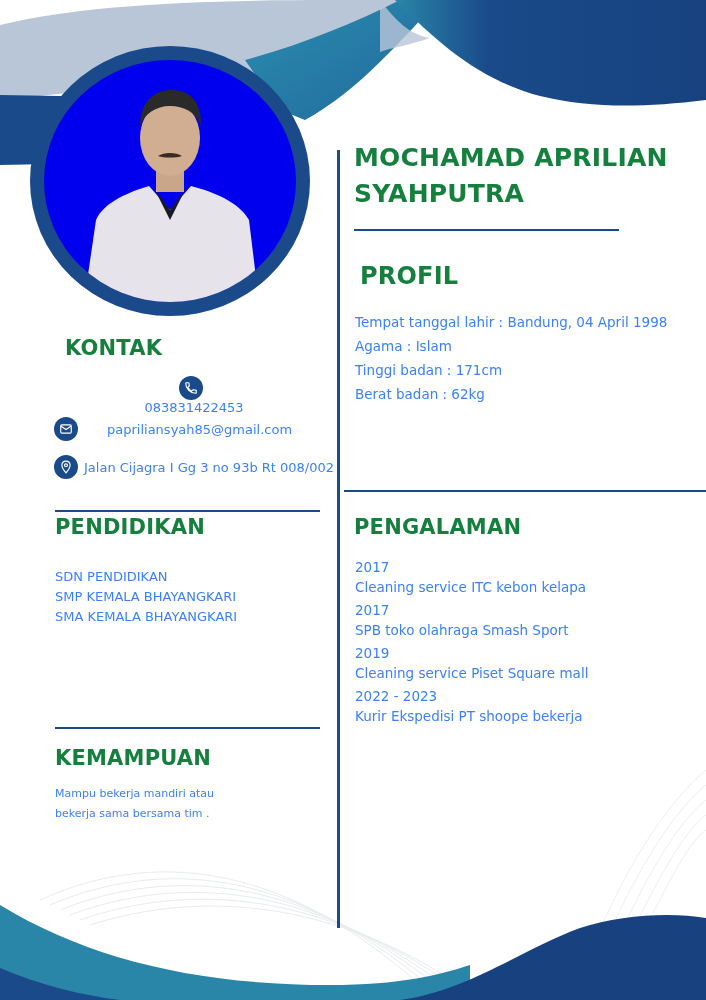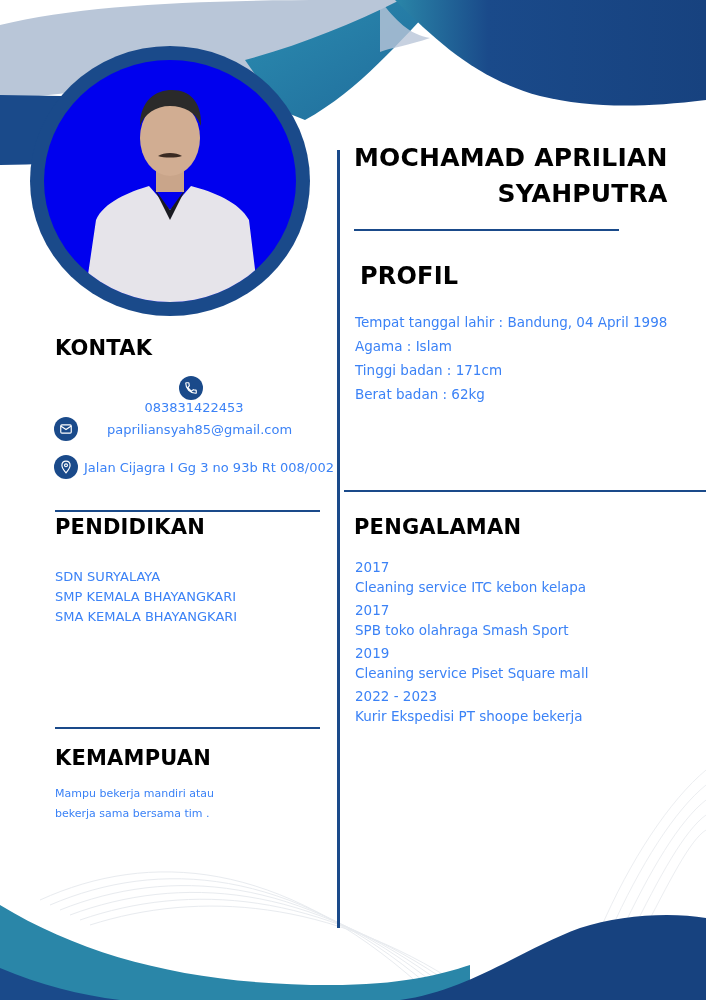--- a/index.html
+++ b/index.html
@@ -1,21 +1,21 @@
 <!DOCTYPE html>
 <html><head>
 <meta charset="utf-8">
 <style>
   html, body { margin:0; padding:0; }
   body { width:706px; height:1000px; position:relative; overflow:hidden; background:#ffffff; font-family:"Liberation Sans", sans-serif; }
   .bg { position:absolute; left:0; top:0; width:706px; height:1000px; z-index:0; }
   .abs { position:absolute; z-index:2; }
   .photo-ring { position:absolute; left:30px; top:46px; width:280px; height:270px; border-radius:50%; background:#1a4a8a; z-index:2; }
   .photo-inner { position:absolute; left:14px; top:14px; width:252px; height:242px; border-radius:50%; background:#0000ee; overflow:hidden; }
-  .heading { color:#000000; font-weight:bold; font-family:"DejaVu Sans", sans-serif; letter-spacing:0.2px;text-align:right; }
+  .heading { color:#15803d; font-weight:bold; font-family:"DejaVu Sans", sans-serif; letter-spacing:0.2px; }
   .name { font-size:25px; line-height:36px; }
   .h2 { font-size:21px; }
   .txt { color:#3b82f6; font-size:13.5px; font-family:"DejaVu Sans", sans-serif; }
   .line { position:absolute; background:#1a4a8a; z-index:2; }
   .contact-row { display:flex; align-items:center; }
   .icon-circle { width:24px; height:24px; border-radius:50%; background:#1a4a8a; display:flex; align-items:center; justify-content:center; margin-right:6px; flex-shrink:0; }
   .list-line { display:block; line-height:21px; }
   .exp-year { display:block; line-height:20px; margin-top:2px; }
   .exp-desc { display:block; line-height:21px; }
 </style>
@@ -96,21 +96,21 @@
 <div class="line" style="left:354px; top:229px; width:265px; height:2px;"></div>
 
 <div class="abs heading h2" style="left:360px; top:262px; font-size:24px;">PROFIL</div>
 <div class="abs txt" style="left:355px; top:310px;">
   <span class="list-line" style="line-height:24px;">Tempat tanggal lahir : Bandung, 04 April 1998</span>
   <span class="list-line" style="line-height:24px;">Agama : Islam</span>
   <span class="list-line" style="line-height:24px;">Tinggi badan : 171cm</span>
   <span class="list-line" style="line-height:24px;">Berat badan : 62kg</span>
 </div>
 
-<div class="abs heading h2" style="left:55px; top:336px;">KONTAK</div>
+<div class="abs heading h2" style="left:65px; top:336px;">KONTAK</div>
 <div class="abs txt" style="left:54px; top:376px;">
   <div class="contact-row" style="height:26px;flex-direction:column;">
     <span class="icon-circle">
       <svg width="14" height="14" viewBox="0 0 24 24">
           <path d="M6.6 10.8c1.4 2.8 3.8 5.1 6.6 6.6l2.2-2.2c.3-.3.7-.4 1-.2 1.1.4 2.3.6 3.6.6.6 0 1 .4 1 1V20c0 .6-.4 1-1 1C10.6 21 3 13.4 3 4c0-.6.4-1 1-1h3.5c.6 0 1 .4 1 1 0 1.3.2 2.5.6 3.6.1.3 0 .7-.2 1z" fill="none" stroke="#fff" stroke-width="2"></path>
         </svg>
     </span>
     <span style="font-size:13px;">083831422453</span>
   </div>
   <div class="contact-row" style="height:26px; margin-top:14px;gap:23px;">
@@ -130,21 +130,21 @@
         </svg>
     </span>
     <span style="font-size:13px;">Jalan Cijagra I Gg 3 no 93b Rt 008/002</span>
   </div>
 </div>
 
 <div class="line" style="left:55px; top:510px; width:265px; height:2px;"></div>
 
 <div class="abs heading h2" style="left:55px; top:515px;">PENDIDIKAN</div>
 <div class="abs txt" style="left:55px; top:567px; font-size:13px;">
-  <span class="list-line" style="line-height:20px;">SDN SURYALAYA</span>
+  <span class="list-line" style="line-height:20px;">SDN PENDIDIKAN</span>
   <span class="list-line" style="line-height:20px;">SMP KEMALA BHAYANGKARI</span>
   <span class="list-line" style="line-height:20px;">SMA KEMALA BHAYANGKARI</span>
 </div>
 
 <div class="line" style="left:55px; top:727px; width:265px; height:2px;"></div>
 
 <div class="abs heading h2" style="left:55px; top:746px;">KEMAMPUAN</div>
 <div class="abs txt" style="left:55px; top:784px; font-size:11px;">
   <span class="list-line" style="line-height:20px;">Mampu bekerja mandiri atau</span>
   <span class="list-line" style="line-height:20px;">bekerja sama bersama tim .</span>

